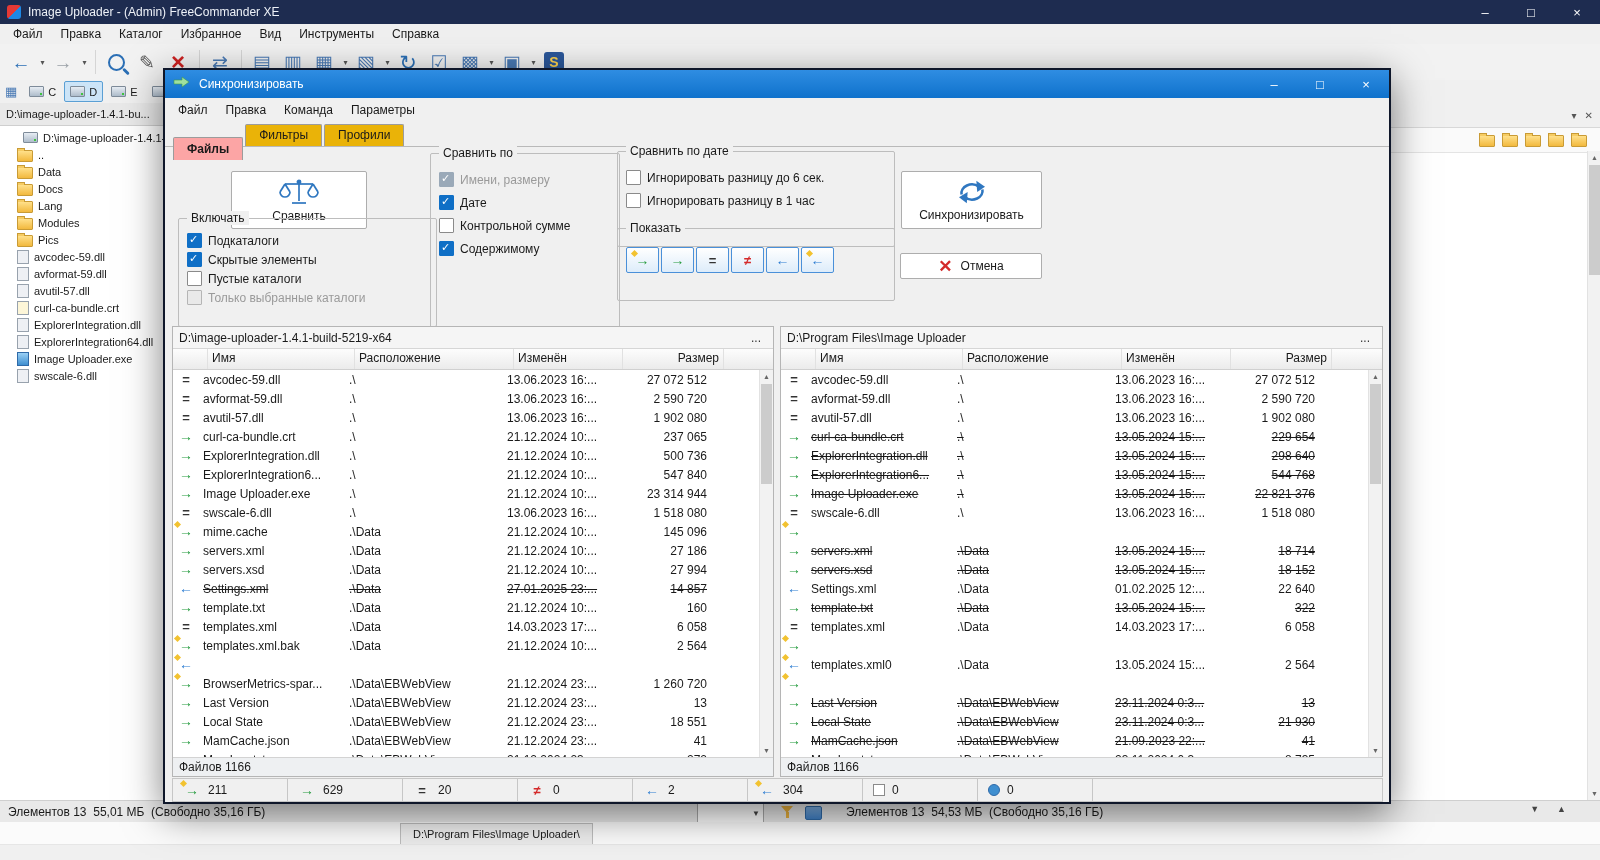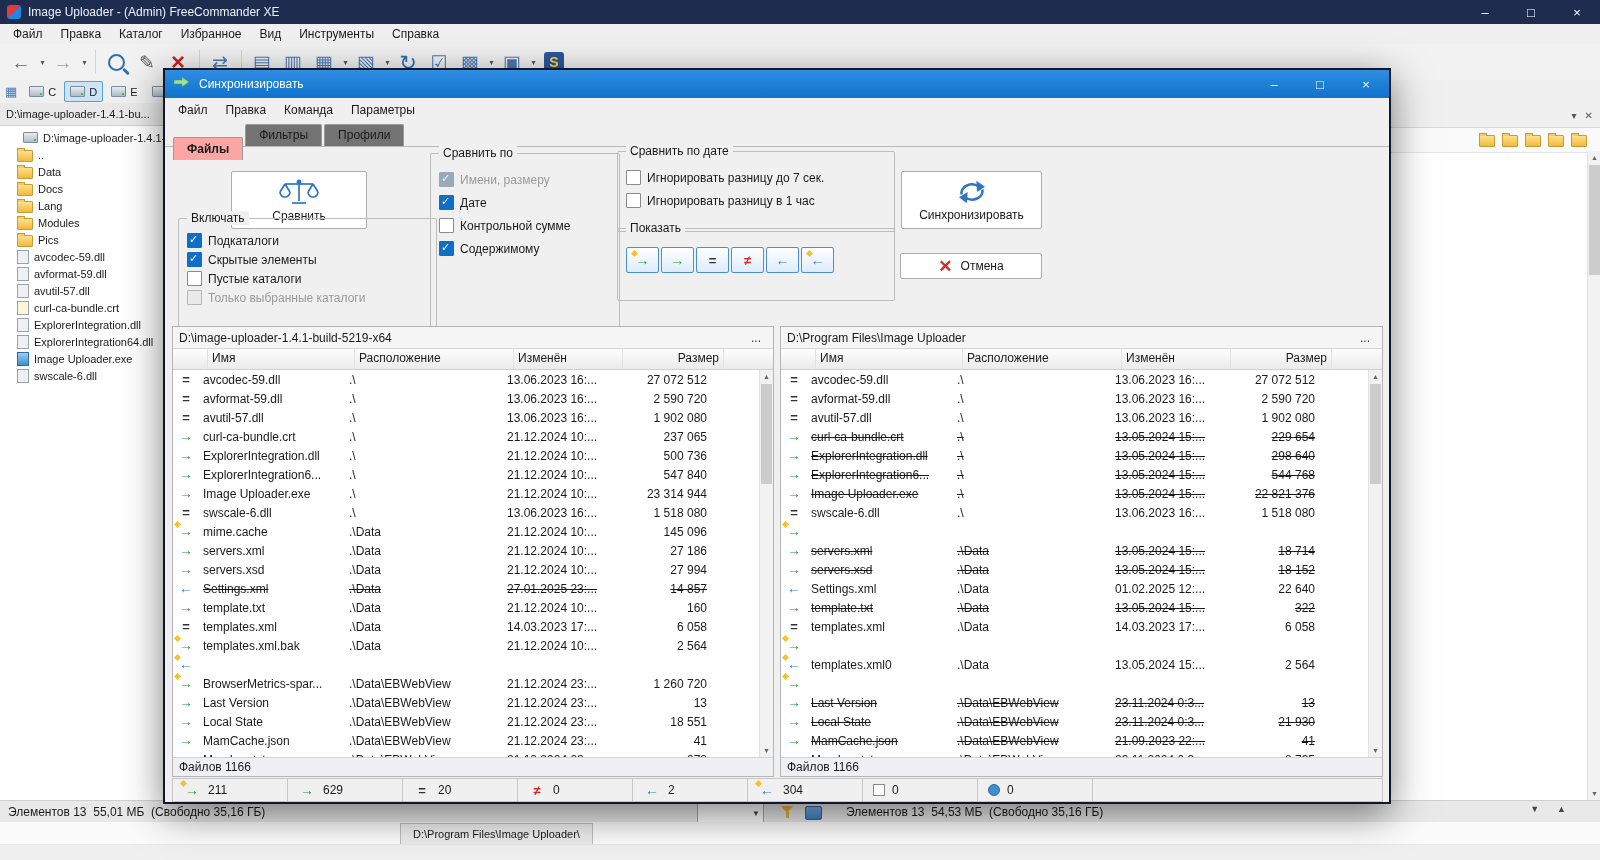--- a/index.html
+++ b/index.html
@@ -73,36 +73,36 @@
   .b-tab{position:absolute;left:400px;top:1px;height:20px;padding:0 12px;background:#ececec;border:1px solid #bdbdbd;border-bottom:none;display:flex;align-items:center;font-size:11px;}
 
   
   .dialog{position:absolute;left:163px;top:68px;width:1224px;height:732px;background:#f0f0f0;border:2px solid #0f172a;box-shadow:0 10px 36px rgba(0,0,0,.5);}
   .dlg-title{height:28px;background:linear-gradient(#2f8de2,#0f72cc);color:#fff;display:flex;align-items:center;gap:8px;padding-left:8px;}
   .dlg-title .t-text{font-size:12px;}
   .dlg-controls{margin-left:auto;display:flex;height:100%;}
   .dlg-btn{width:46px;height:100%;display:flex;align-items:center;justify-content:center;font-size:13px;color:#fff;}
   .dlg-menubar{height:24px;background:#f0f0f0;display:flex;align-items:center;padding-left:4px;}
   .dlg-tabs{height:24px;display:flex;align-items:flex-end;padding-left:8px;background:#f0f0f0;border-bottom:1px solid #b9b9b9;}
-  .dlg-tab{padding:3px 13px 4px;border:1px solid #9c9c9c;border-bottom:none;background:#737373;margin-right:2px;font-size:12px;border-radius:2px 2px 0 0;}
+  .dlg-tab{padding:3px 13px 4px;border:1px solid #9c9c9c;border-bottom:none;background:#eab308;margin-right:2px;font-size:12px;border-radius:2px 2px 0 0;}
   .dlg-tab.active{background:#fca5a5;position:relative;top:14px;padding-top:4px;font-weight:bold;}
   .dlg-content{position:relative;height:652px;}
 
   .controls-area{position:absolute;top:0;left:0;right:0;height:179px;}
   .big-btn{position:absolute;background:#fff;border:1px solid #adadad;border-radius:2px;display:flex;flex-direction:column;align-items:center;justify-content:center;gap:3px;font-size:12px;color:#1a1a1a;margin-top:16px;}
   .compare-btn{left:66px;top:8px;width:136px;height:58px;}
   .sync-btn{left:736px;top:8px;width:141px;height:58px;}
   .cancel-btn{left:735px;top:90px;width:142px;height:26px;flex-direction:row;gap:8px;}
   .cancel-x{color:#d42a2a;font-size:17px;font-weight:bold;line-height:1;}
 
   .groupbox{position:absolute;border:1px solid #bdbdbd;border-radius:2px;}
   .gb-title{position:absolute;top:-8px;left:8px;background:#f0f0f0;padding:0 4px;font-size:12px;}
   .gb-include{left:13px;top:71px;width:241px;height:95px;padding:12px 8px 0;}
   .gb-cmpby{left:265px;top:6px;width:172px;height:160px;padding:14px 8px 0;}
-  .gb-cmpdate{left:452px;top:4px;width:260px;height:65px;padding:14px 8px 0;}
+  .gb-cmpdate{left:452px;top:4px;width:260px;height:65px;padding:14px 8px 15px;}
   .gb-show{left:452px;top:81px;width:260px;height:57px;padding:14px 8px 0;}
   .cb-row{display:flex;align-items:center;gap:6px;height:19px;}
   .gb-cmpby .cb-row,.gb-cmpdate .cb-row{height:23px;}
   .cb{width:13px;height:13px;border:1px solid #8a8a8a;background:#fff;border-radius:1px;position:relative;flex:0 0 auto;}
   .cb.checked{background:#0f6fc6;border-color:#0f6fc6;}
   .cb.checked::after{content:"✓";position:absolute;left:1px;top:-1px;color:#fff;font-size:11px;}
   .cb.cb-disabled{background:#e9e9e9;border-color:#b5b5b5;}
   .cb.checked.cb-disabled{background:#9aa9b8;border-color:#9aa9b8;}
   .cb-row.disabled .cb-label{color:#9a9a9a;}
   .show-row{display:flex;gap:2px;margin-top:4px;}
@@ -433,21 +433,21 @@
                 <span class="cb-label">Содержимому</span>
               </div>
             </div>
         </div>
 
         <div class="groupbox gb-cmpdate">
           <span class="gb-title">Сравнить по дате</span>
           <div id="date-items">
               <div class="cb-row">
                 <span class="cb"></span>
-                <span class="cb-label">Игнорировать разницу до 7 сек.</span>
+                <span class="cb-label">Игнорировать разницу до 6 сек.</span>
               </div>
               <div class="cb-row">
                 <span class="cb"></span>
                 <span class="cb-label">Игнорировать разницу в 1 час</span>
               </div>
             </div>
         </div>
 
         <div class="groupbox gb-show">
           <span class="gb-title">Показать</span>

